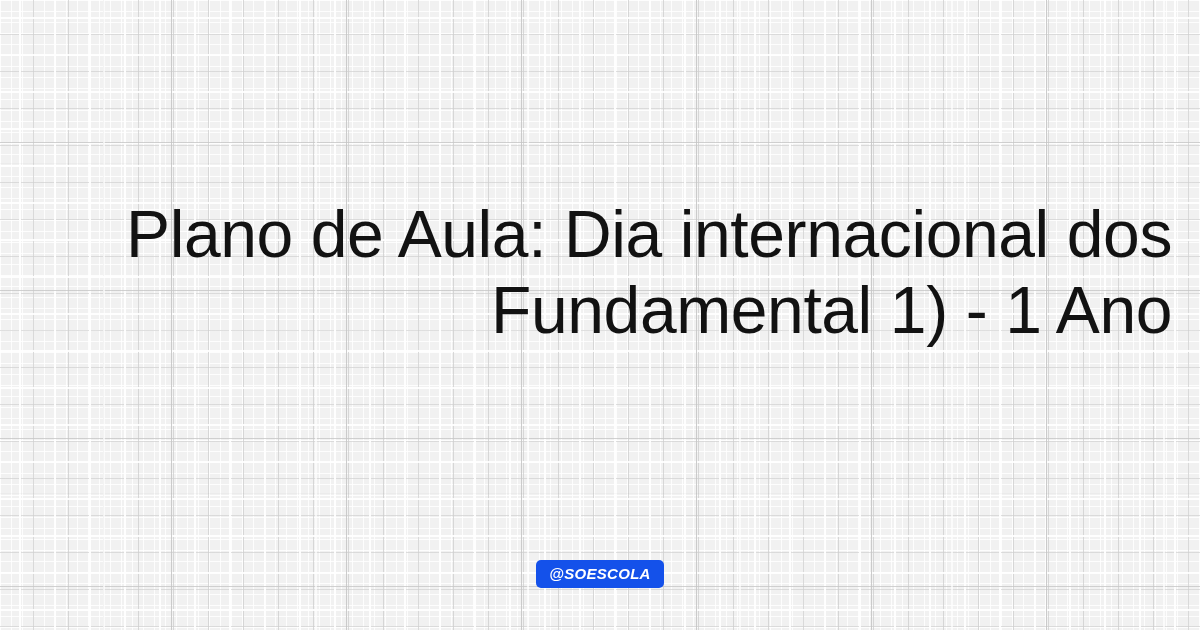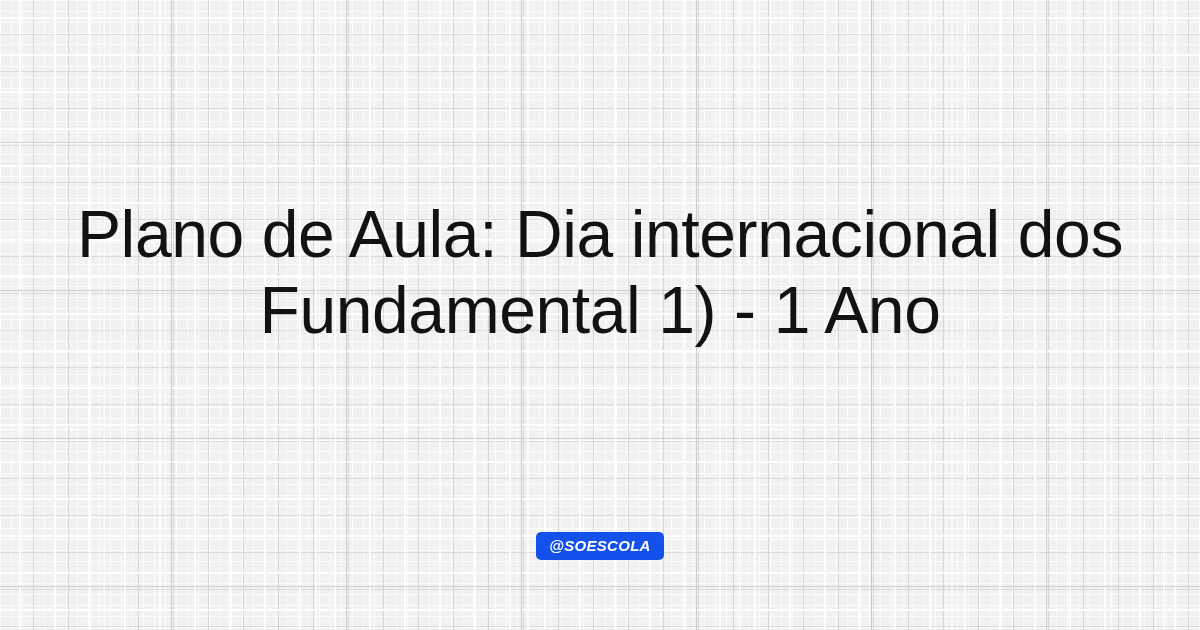--- a/index.html
+++ b/index.html
@@ -96,41 +96,41 @@
         rgba(0,0,0,0) 164px,
         rgba(0,0,0,0) 330px);
   }
 
   
   .title-block {
     position: absolute;
     left: 0;
     right: 0;
     top: 196px;
-    padding: 0 60px;
-    text-align: center;
+    padding: 0 28px;
+    text-align: right;
   }
 
   .card-title {
     font-family: "Liberation Sans", sans-serif;
     font-size: 66px;
     font-weight: 400;
     line-height: 76px;
     letter-spacing: -0.4px;
     color: #121212;
     white-space: pre-line;
     -webkit-font-smoothing: antialiased;
   }
 
   
   .badge-wrap {
     position: absolute;
     left: 0;
     right: 0;
-    top: 532px;
+    top: 560px;
     display: flex;
     justify-content: center;
     align-items: center;
   }
 
   .brand-badge {
     display: inline-block;
     background-color: #1451ea;
     color: #ffffff;
     font-family: "Liberation Sans", sans-serif;

